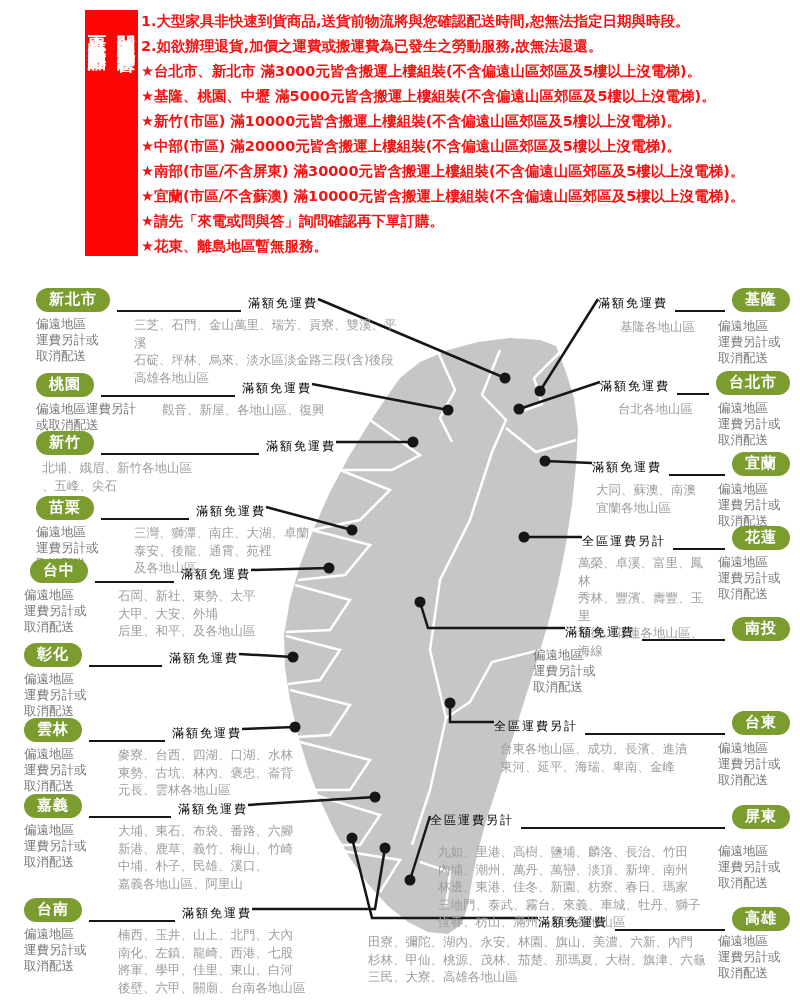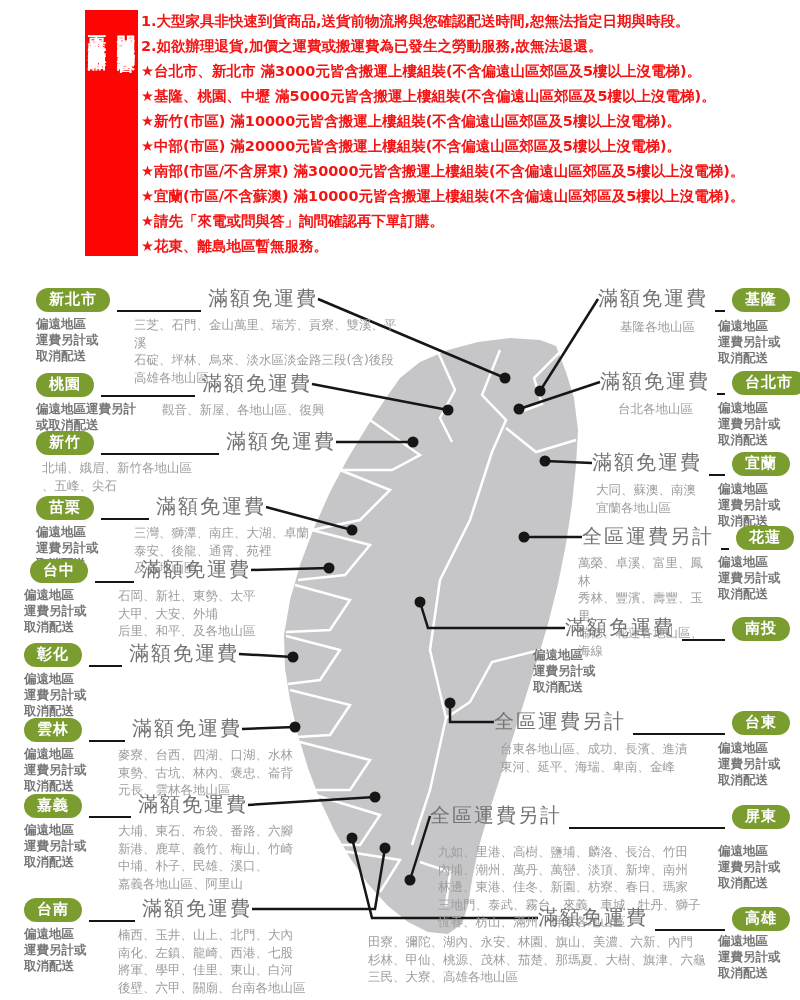--- a/index.html
+++ b/index.html
@@ -13,24 +13,24 @@
   .vcol.left{left:3px;}
   .notice{position:absolute;left:141px;top:9px;width:658px;}
   .notice-line{color:#f41414;font-weight:bold;font-size:14.5px;line-height:25px;white-space:nowrap;}
   
   svg#mapsvg{position:absolute;left:0;top:0;z-index:0;}
   
   .rhead{position:absolute;display:flex;align-items:flex-end;height:26px;z-index:2;}
   .pill{display:inline-block;background:#7b9d30;color:#fff;font-weight:bold;font-size:15px;
         letter-spacing:1px;padding:2px 13px 3px;border-radius:14px;white-space:nowrap;}
   .rule{flex:1;height:2.5px;background:#161616;margin:0 7px;min-width:8px;}
-  .fee{color:#737373;font-size:20px;letter-spacing:2px;white-space:nowrap;}
+  .fee{color:#000000;font-size:12px;letter-spacing:2px;white-space:nowrap;}
   .rbody{position:absolute;display:flex;align-items:flex-start;z-index:2;}
   .rbody.vcenter{margin-top:12px;}
-  .note{color:#767676;font-weight:bold;font-size:12.5px;line-height:16px;white-space:pre-line;flex:none;}
+  .note{color:#767676;font-weight:normal;font-size:12.5px;line-height:16px;white-space:pre-line;flex:none;}
   .areas{color:#9d9d9d;font-size:12.5px;line-height:17.5px;white-space:pre-line;flex:1;margin-left:6px;}
   .rbody.rightblock .areas{margin-left:0;margin-right:6px;}
   .rbody.rightblock .note{width:72px;}
 </style>
 </head>
 <body>
 
 <div id="canvas">
 
   <div class="vbox">

